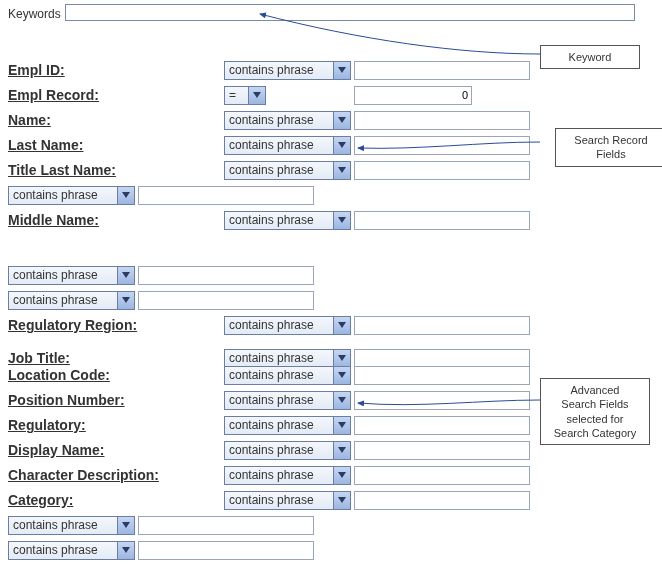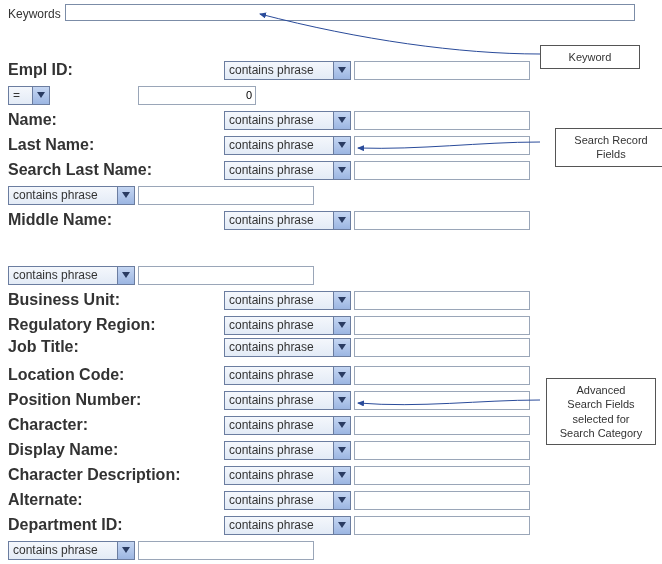--- a/index.html
+++ b/index.html
@@ -36,23 +36,24 @@
   }
   .field-row {
     position: absolute;
     left: 8px;
     height: 20px;
     display: flex;
     align-items: center;
   }
   .fld-label {
     width: 216px;
-    font-size: 16px;
+    font-size: 14px;
     font-weight: bold;
     color: #333;
+    text-decoration: underline;
   }
   .op-select {
     width: 127px;
     height: 19px;
     border: 1px solid #6b7da0;
     background: linear-gradient(#f4f7fc,#e3ebf6);
     padding: 0 18px 0 4px;
     font-size: 12px;
     line-height: 17px;
     position: relative;
@@ -108,20 +109,21 @@
       <span>contains phrase</span>
       <span class="drop-btn">
           <svg viewBox="0 0 8 6">
             <path d="M0 0 L8 0 L4 6 Z" fill="#2a3c62"></path>
           </svg>
         </span>
     </div>
     <input type="text" class="val-input txt" value="" style="">
   </div>
   <div class="field-row" style="top:85px">
+    <div class="fld-label">Empl Record:</div>
     <div class="op-select narrow">
       <span>=</span>
       <span class="drop-btn">
           <svg viewBox="0 0 8 6">
             <path d="M0 0 L8 0 L4 6 Z" fill="#2a3c62"></path>
           </svg>
         </span>
     </div>
     <input type="text" class="val-input num" value="0" style="">
   </div>
@@ -143,21 +145,21 @@
       <span>contains phrase</span>
       <span class="drop-btn">
           <svg viewBox="0 0 8 6">
             <path d="M0 0 L8 0 L4 6 Z" fill="#2a3c62"></path>
           </svg>
         </span>
     </div>
     <input type="text" class="val-input txt" value="" style="">
   </div>
   <div class="field-row" style="top:160px">
-    <div class="fld-label">Search Last Name:</div>
+    <div class="fld-label">Title Last Name:</div>
     <div class="op-select ">
       <span>contains phrase</span>
       <span class="drop-btn">
           <svg viewBox="0 0 8 6">
             <path d="M0 0 L8 0 L4 6 Z" fill="#2a3c62"></path>
           </svg>
         </span>
     </div>
     <input type="text" class="val-input txt" value="" style="">
   </div>
@@ -189,21 +191,20 @@
       <span>contains phrase</span>
       <span class="drop-btn">
           <svg viewBox="0 0 8 6">
             <path d="M0 0 L8 0 L4 6 Z" fill="#2a3c62"></path>
           </svg>
         </span>
     </div>
     <input type="text" class="val-input txt" value="" style="">
   </div>
   <div class="field-row" style="top:290px">
-    <div class="fld-label">Business Unit:</div>
     <div class="op-select ">
       <span>contains phrase</span>
       <span class="drop-btn">
           <svg viewBox="0 0 8 6">
             <path d="M0 0 L8 0 L4 6 Z" fill="#2a3c62"></path>
           </svg>
         </span>
     </div>
     <input type="text" class="val-input txt" value="" style="">
   </div>
@@ -212,21 +213,21 @@
     <div class="op-select ">
       <span>contains phrase</span>
       <span class="drop-btn">
           <svg viewBox="0 0 8 6">
             <path d="M0 0 L8 0 L4 6 Z" fill="#2a3c62"></path>
           </svg>
         </span>
     </div>
     <input type="text" class="val-input txt" value="" style="">
   </div>
-  <div class="field-row" style="top:337px">
+  <div class="field-row" style="top:348px">
     <div class="fld-label">Job Title:</div>
     <div class="op-select ">
       <span>contains phrase</span>
       <span class="drop-btn">
           <svg viewBox="0 0 8 6">
             <path d="M0 0 L8 0 L4 6 Z" fill="#2a3c62"></path>
           </svg>
         </span>
     </div>
     <input type="text" class="val-input txt" value="" style="">
@@ -249,21 +250,21 @@
       <span>contains phrase</span>
       <span class="drop-btn">
           <svg viewBox="0 0 8 6">
             <path d="M0 0 L8 0 L4 6 Z" fill="#2a3c62"></path>
           </svg>
         </span>
     </div>
     <input type="text" class="val-input txt" value="" style="">
   </div>
   <div class="field-row" style="top:415px">
-    <div class="fld-label">Character:</div>
+    <div class="fld-label">Regulatory:</div>
     <div class="op-select ">
       <span>contains phrase</span>
       <span class="drop-btn">
           <svg viewBox="0 0 8 6">
             <path d="M0 0 L8 0 L4 6 Z" fill="#2a3c62"></path>
           </svg>
         </span>
     </div>
     <input type="text" class="val-input txt" value="" style="">
   </div>
@@ -285,33 +286,32 @@
       <span>contains phrase</span>
       <span class="drop-btn">
           <svg viewBox="0 0 8 6">
             <path d="M0 0 L8 0 L4 6 Z" fill="#2a3c62"></path>
           </svg>
         </span>
     </div>
     <input type="text" class="val-input txt" value="" style="">
   </div>
   <div class="field-row" style="top:490px">
-    <div class="fld-label">Alternate:</div>
+    <div class="fld-label">Category:</div>
     <div class="op-select ">
       <span>contains phrase</span>
       <span class="drop-btn">
           <svg viewBox="0 0 8 6">
             <path d="M0 0 L8 0 L4 6 Z" fill="#2a3c62"></path>
           </svg>
         </span>
     </div>
     <input type="text" class="val-input txt" value="" style="">
   </div>
   <div class="field-row" style="top:515px">
-    <div class="fld-label">Department ID:</div>
     <div class="op-select ">
       <span>contains phrase</span>
       <span class="drop-btn">
           <svg viewBox="0 0 8 6">
             <path d="M0 0 L8 0 L4 6 Z" fill="#2a3c62"></path>
           </svg>
         </span>
     </div>
     <input type="text" class="val-input txt" value="" style="">
   </div>
@@ -327,21 +327,21 @@
     <input type="text" class="val-input txt" value="" style="">
   </div>
   </div>
 
 <div class="callout-box" style="left:540px; top:45px; width:100px;">
   <span>Keyword</span>
 </div>
 <div class="callout-box" style="left:540px; top:128px; width:112px;margin-left:15px;">
   <span id="co-srf">Search Record<br>Fields</span>
 </div>
-<div class="callout-box" style="left:540px; top:378px; width:110px;margin-left:6px;">
+<div class="callout-box" style="left:540px; top:378px; width:110px;">
   <span id="co-adv">Advanced<br>Search Fields<br>selected for<br>Search Category</span>
 </div>
 
 <svg class="arrow" style="left:0;top:0;width:662px;height:564px">
   <defs>
     <marker id="ah" markerWidth="8" markerHeight="8" refX="6" refY="3" orient="auto">
       <path d="M0,0 L7,3 L0,6 Z" fill="#2a4b9a"></path>
     </marker>
   </defs>
 

